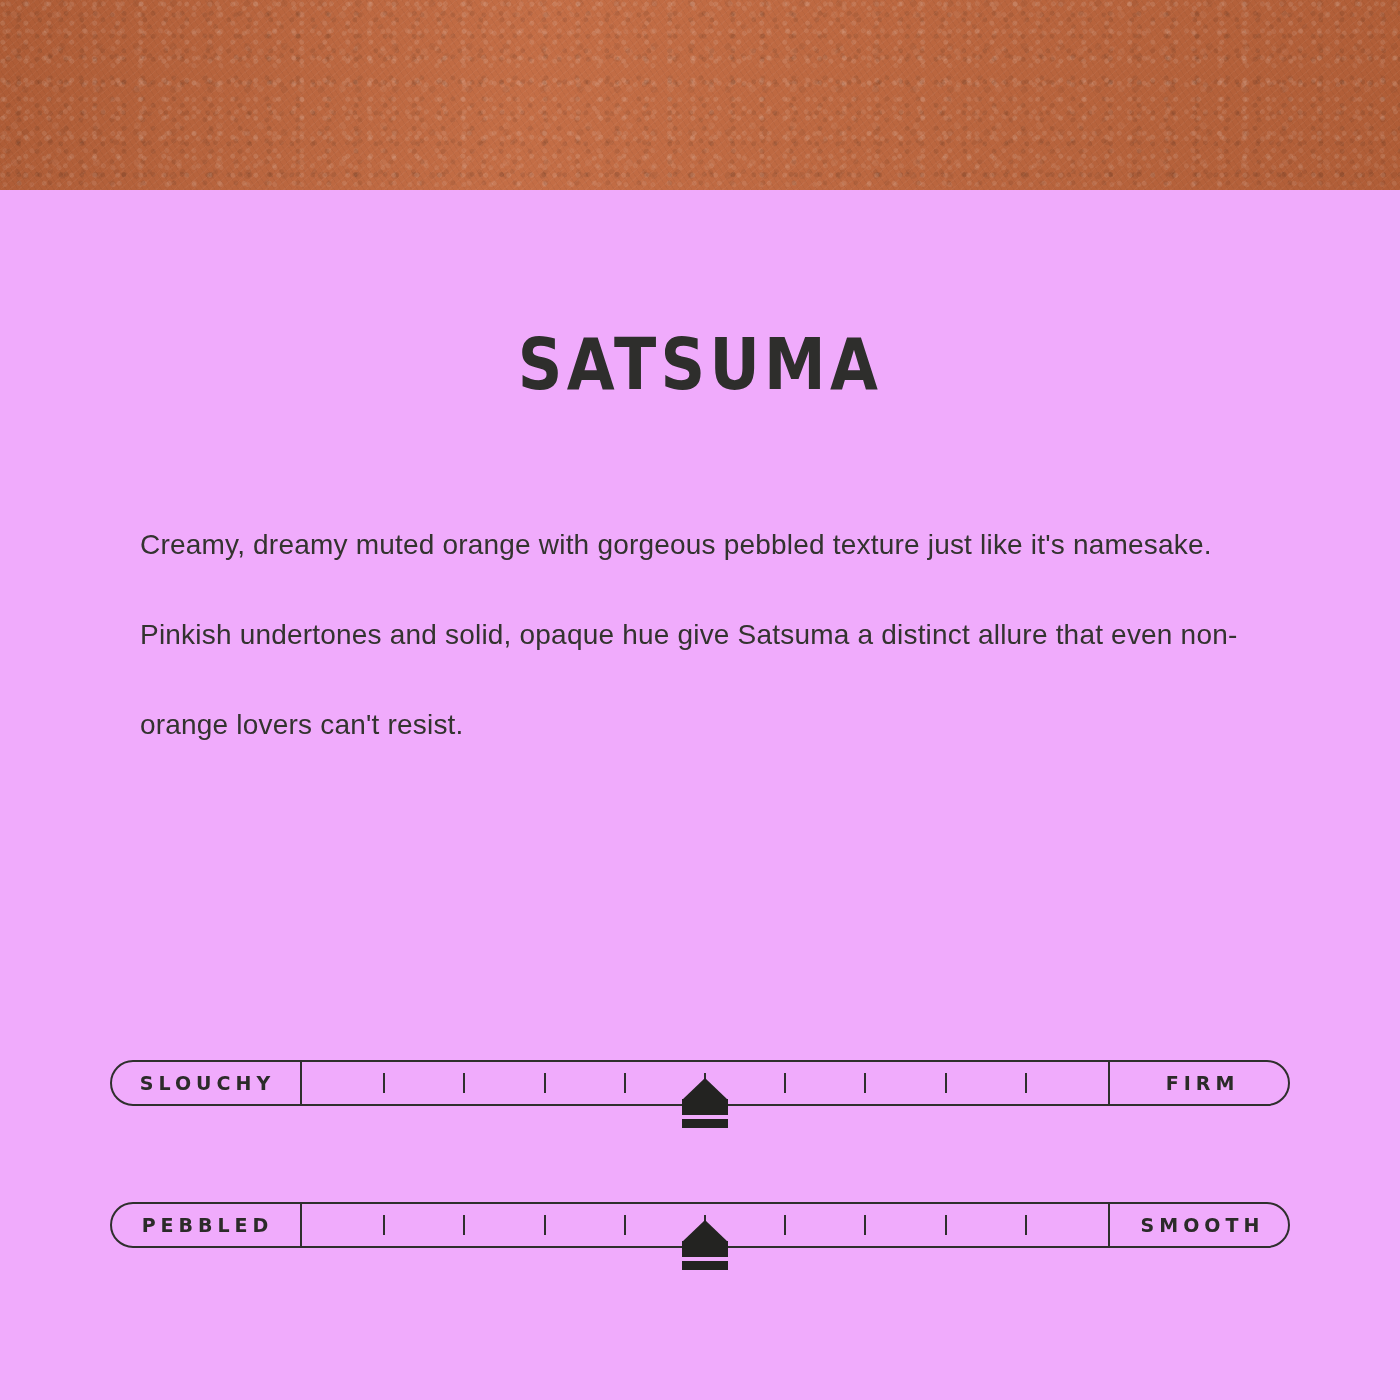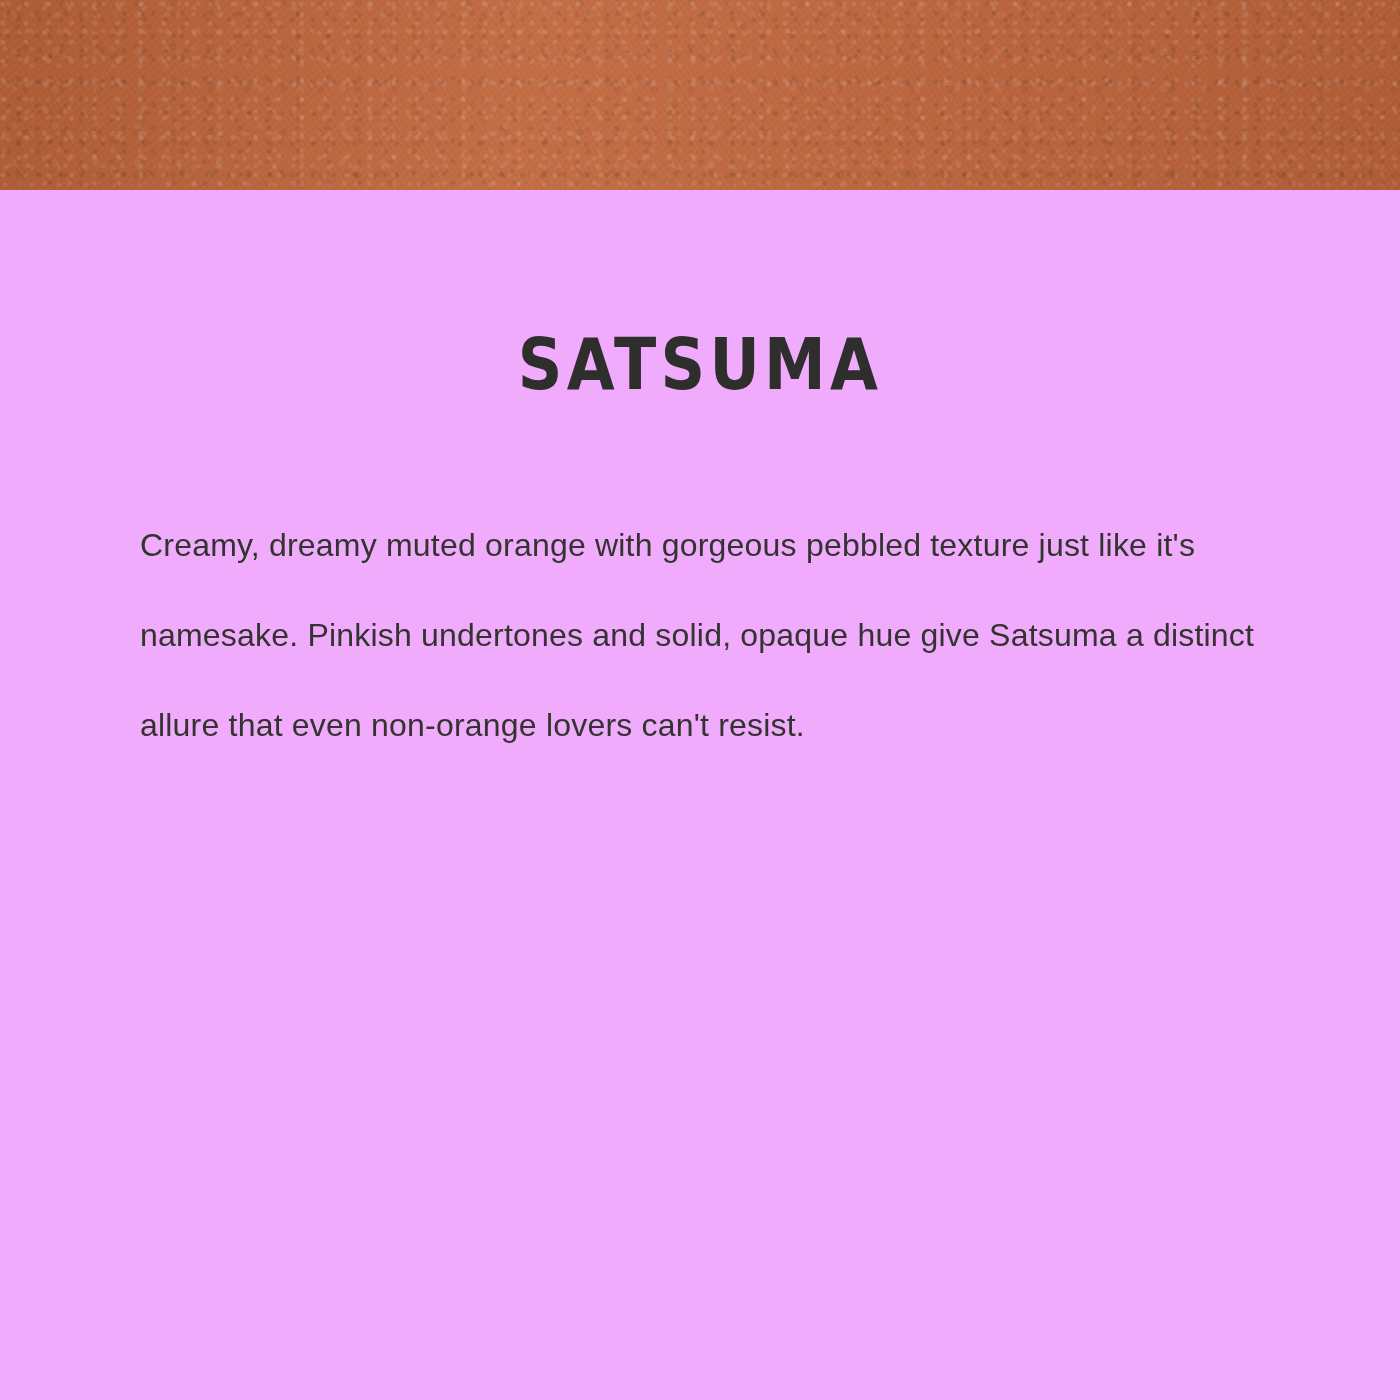--- a/index.html
+++ b/index.html
@@ -71,21 +71,21 @@
     transform: scaleX(0.86);
   }
 
   
   .description {
     position: absolute;
     left: 140px;
     top: 500px;
     width: 1125px;
     font-family: "Liberation Sans", sans-serif;
-    font-size: 32px;
+    font-size: 28px;
     line-height: 90px;
     color: #33332f;
     letter-spacing: 0.2px;
     text-align: left;
   }
 
   
   .slider {
     position: absolute;
     left: 110px;
@@ -188,15 +188,57 @@
 <body>
 
 <div class="page">
 
   <div class="swatch" style="background-color: rgb(193, 102, 60);"></div>
 
   <div class="title">SATSUMA</div>
 
   <div class="description">Creamy, dreamy muted orange with gorgeous pebbled texture just like it's namesake. Pinkish undertones and solid, opaque hue give Satsuma a distinct allure that even non-orange lovers can't resist.</div>
 
-
+  <div class="slider" id="slider-firmness">
+    <div class="track"></div>
+    <div class="cap cap-left">SLOUCHY</div>
+    <div class="cap cap-right">FIRM</div>
+    <div class="ticks">
+        <div class="tick" style="left: 10%;"></div>
+        <div class="tick" style="left: 20%;"></div>
+        <div class="tick" style="left: 30%;"></div>
+        <div class="tick" style="left: 40%;"></div>
+        <div class="tick" style="left: 50%;"></div>
+        <div class="tick" style="left: 60%;"></div>
+        <div class="tick" style="left: 70%;"></div>
+        <div class="tick" style="left: 80%;"></div>
+        <div class="tick" style="left: 90%;"></div>
+      </div>
+    <div class="marker" style="left: 595px;">
+      <div class="head"></div>
+      <div class="body"></div>
+      <div class="foot"></div>
+    </div>
+  </div>
+
+  <div class="slider" id="slider-texture">
+    <div class="track"></div>
+    <div class="cap cap-left">PEBBLED</div>
+    <div class="cap cap-right">SMOOTH</div>
+    <div class="ticks">
+        <div class="tick" style="left: 10%;"></div>
+        <div class="tick" style="left: 20%;"></div>
+        <div class="tick" style="left: 30%;"></div>
+        <div class="tick" style="left: 40%;"></div>
+        <div class="tick" style="left: 50%;"></div>
+        <div class="tick" style="left: 60%;"></div>
+        <div class="tick" style="left: 70%;"></div>
+        <div class="tick" style="left: 80%;"></div>
+        <div class="tick" style="left: 90%;"></div>
+      </div>
+    <div class="marker" style="left: 595px;">
+      <div class="head"></div>
+      <div class="body"></div>
+      <div class="foot"></div>
+    </div>
+  </div>
 
 </div>
 
 </body></html>

